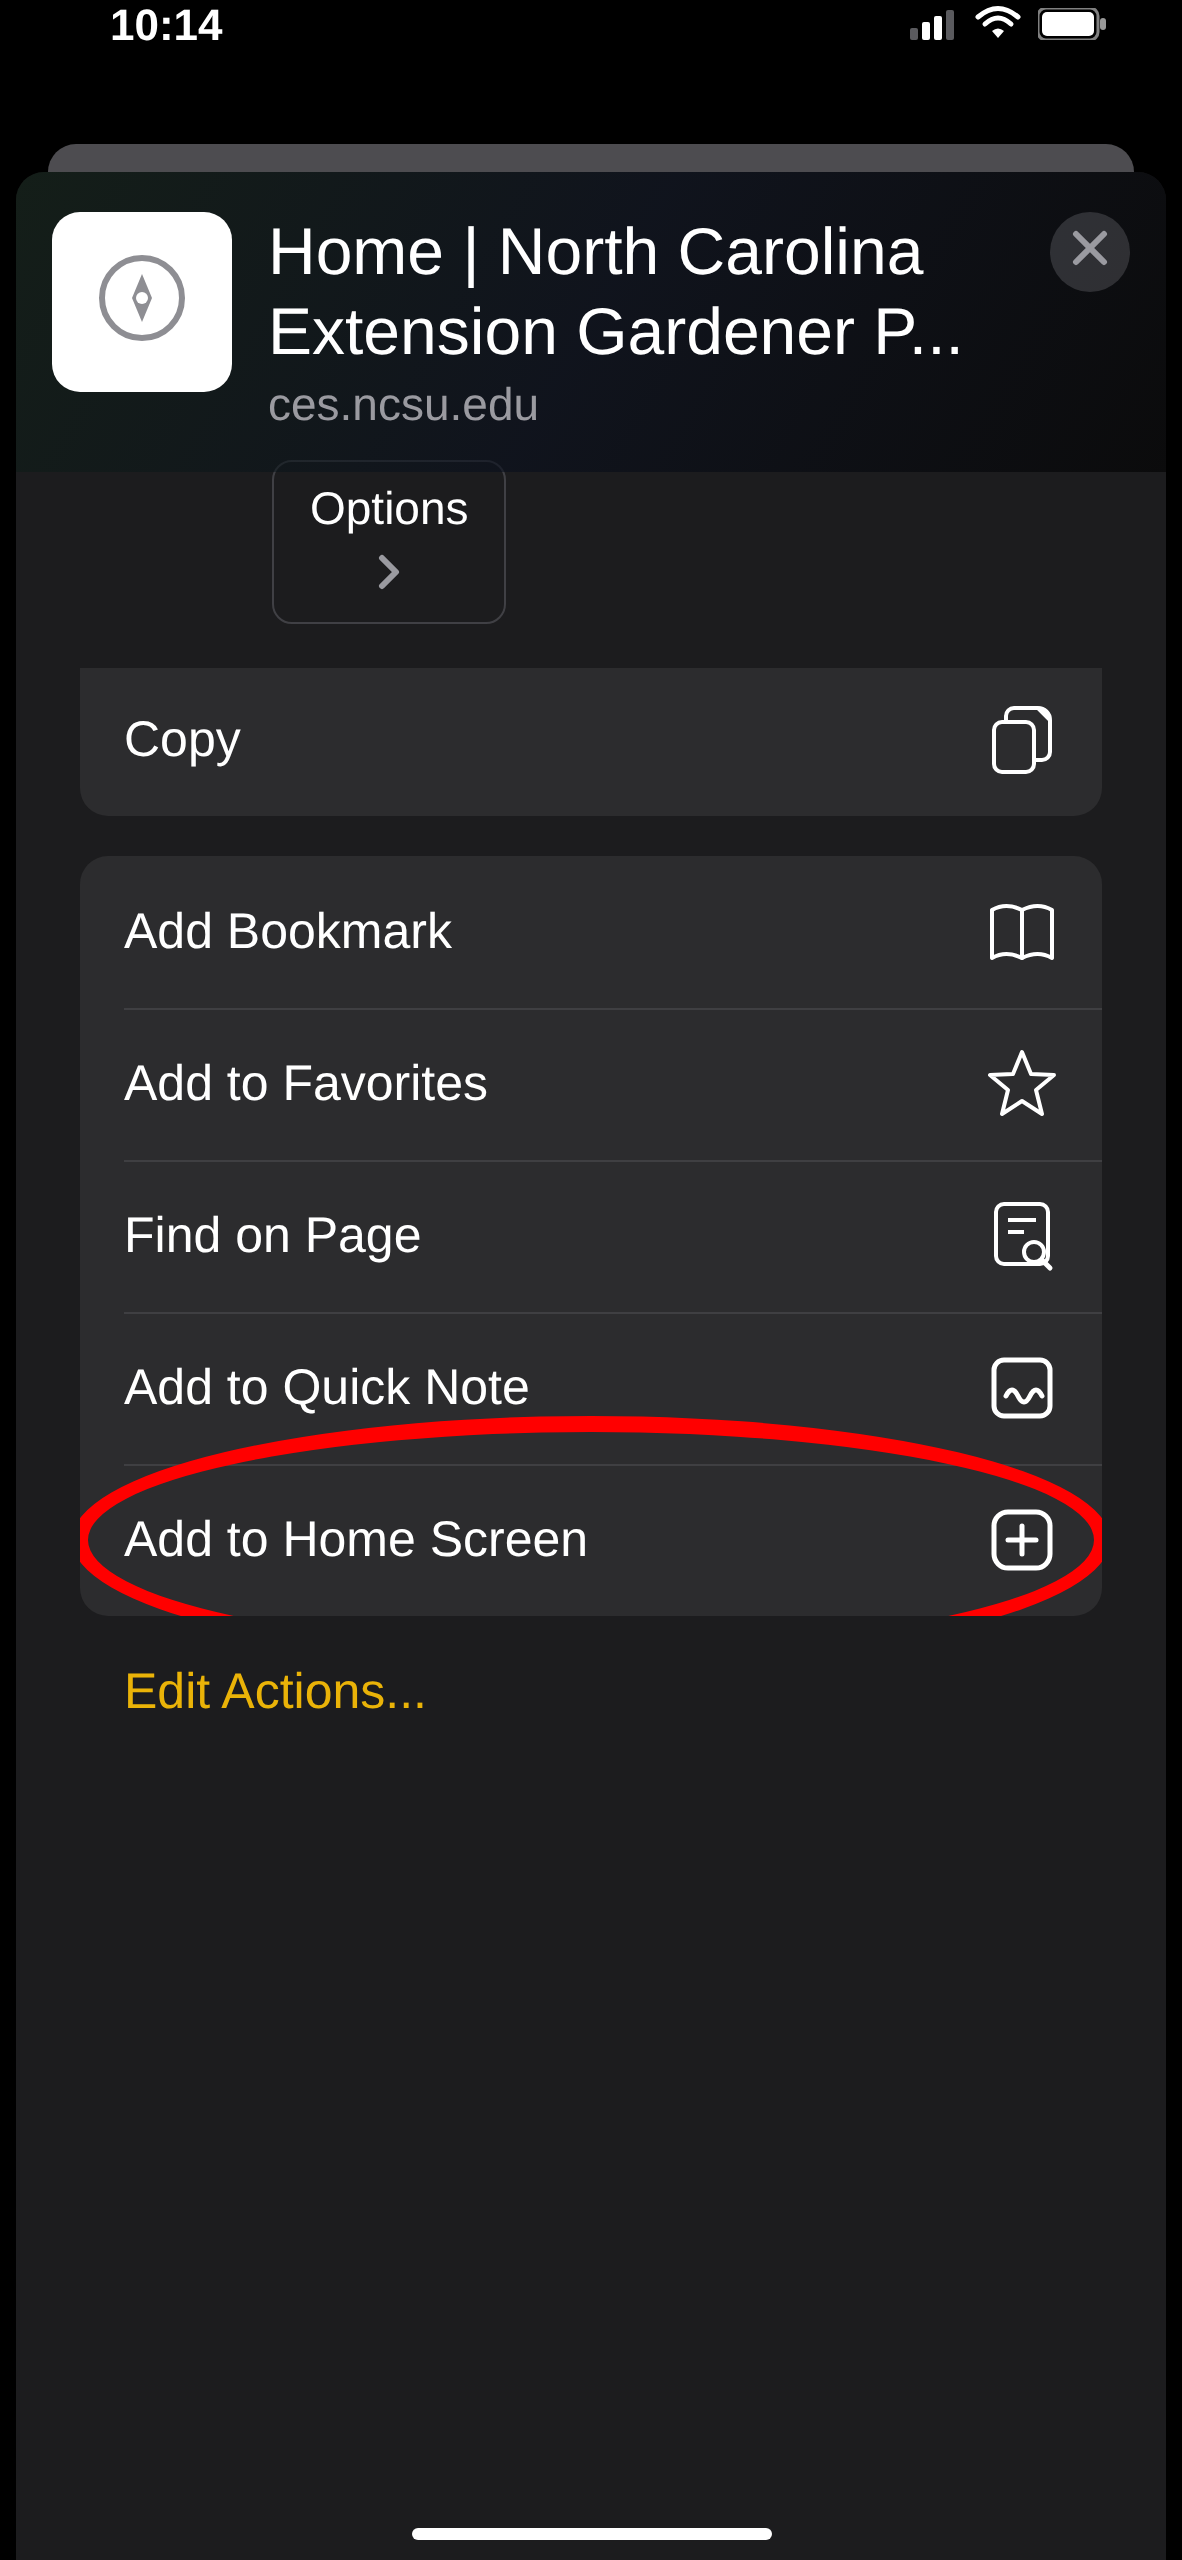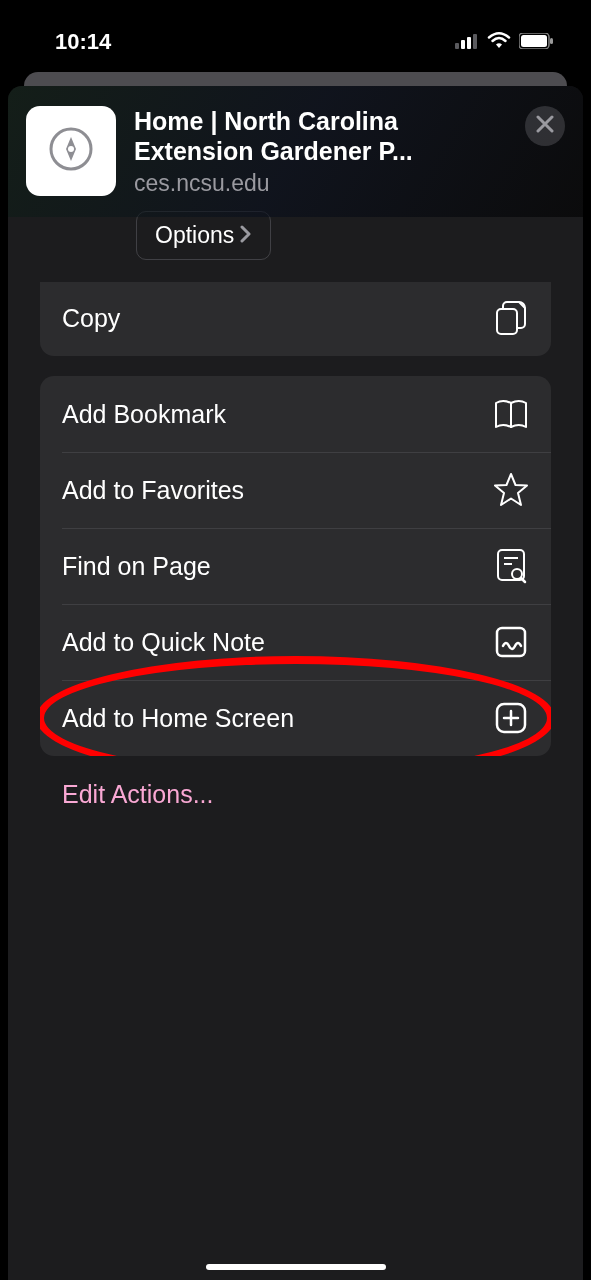--- a/index.html
+++ b/index.html
@@ -9,21 +9,21 @@
       background: #000;
       font-family: -apple-system, BlinkMacSystemFont, 'Segoe UI', sans-serif;
       color: #fff;
       overflow: hidden;
       position: relative;
     }
     .status-bar {
       height: 55px;
       display: flex;
       justify-content: space-between;
-      align-items: flex-end;
+      align-items: flex-start;
       padding: 0 38px 0 55px;
       font-size: 22px;
       font-weight: 600;
     }
     .status-icons { display: flex; align-items: center; gap: 8px; }
     .sheet-backdrop {
       position: absolute;
       top: 72px;
       left: 24px;
       right: 24px;
@@ -56,22 +56,22 @@
       height: 90px;
       background: #fff;
       border-radius: 14px;
       display: flex;
       align-items: center;
       justify-content: center;
       flex-shrink: 0;
     }
     .page-info { flex: 1; min-width: 0; }
     .page-title {
-      font-size: 25px;
-      font-weight: 700;
+      font-size: 33px;
+      font-weight: 400;
       color: #fff;
       line-height: 1.2;
       white-space: normal;
       overflow: hidden;
     }
     .page-url {
       font-size: 23px;
       color: #9a9aa0;
       margin-top: 4px;
     }
@@ -91,20 +91,21 @@
     }
     .options-btn {
       display: inline-flex;
       align-items: center;
       gap: 6px;
       padding: 10px 18px;
       border: 1px solid rgba(120,120,128,0.4);
       border-radius: 10px;
       font-size: 23px;
       color: #fff;
+      flex-direction: column;
     }
     .scroll-area { flex: 1; overflow-y: hidden; padding: 0 32px 16px; }
     .group {
       background: #2c2c2e;
       border-radius: 14px;
       margin-bottom: 20px;
       overflow: hidden;
     }
     .group-top-cut { border-radius: 0 0 14px 14px; margin-top: -2px; }
     .row {
@@ -120,21 +121,21 @@
       content: '';
       position: absolute;
       top: 0; left: 22px; right: 0;
       height: 1px;
       background: rgba(120,120,128,0.25);
     }
     .row-icon { width: 36px; height: 36px; display: flex; align-items: center; justify-content: center; }
     .edit-actions {
       padding: 4px 22px 20px;
       font-size: 25px;
-      color: #f9a8d4;
+      color: #eab308;
     }
     .home-indicator {
       position: absolute;
       bottom: 10px;
       left: 50%;
       transform: translateX(-50%);
       width: 180px;
       height: 6px;
       background: #fff;
       border-radius: 4px;

